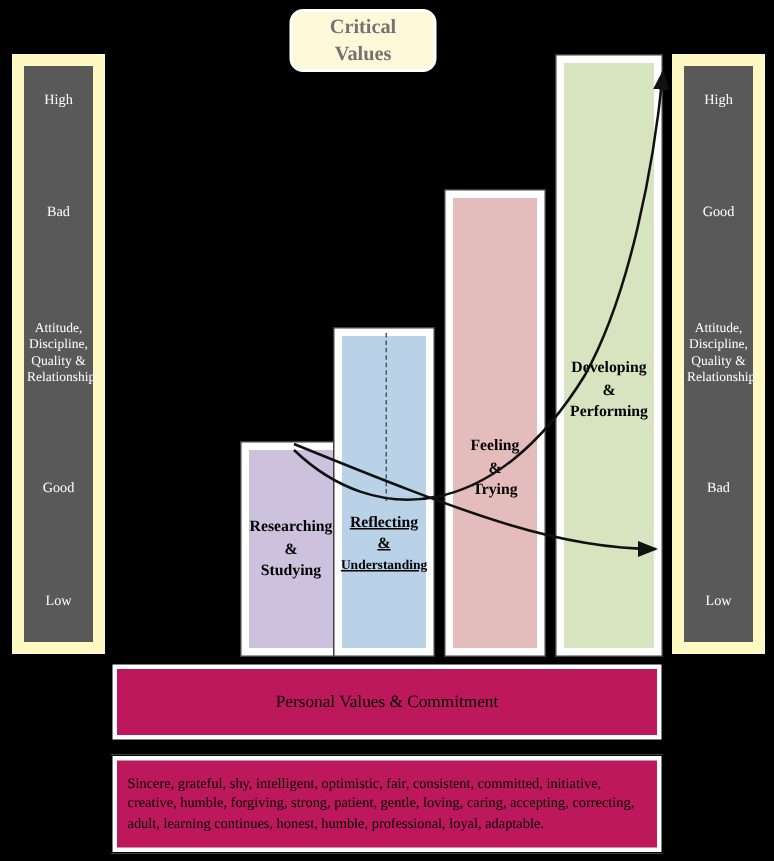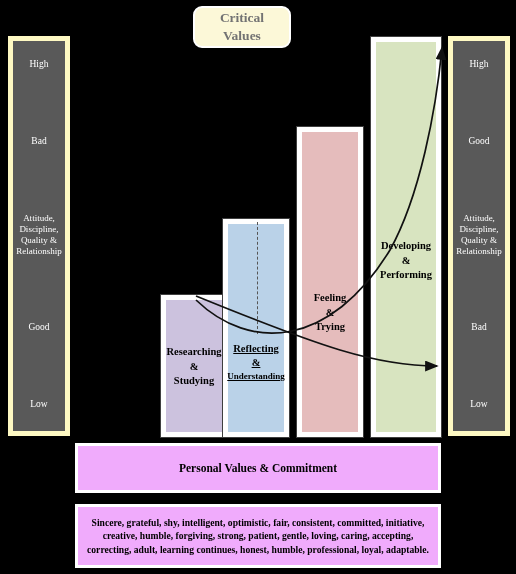--- a/index.html
+++ b/index.html
@@ -45,21 +45,21 @@
     text-align: center;
   }
 
   
   .axis-panel {
     position: absolute;
     top: 36px;
     width: 62px;
     height: 400px;
     background: #595959;
-    border: 5px solid #fef9c3;
+    border: 8px solid #fef9c3;
     box-sizing: border-box;
     display: flex;
     flex-direction: column;
     justify-content: space-between;
     align-items: center;
     padding: 18px 2px 20px 2px;
     color: #ffffff;
     font-size: 9.5px;
     text-align: center;
   }
@@ -112,27 +112,27 @@
     width: 368px;
     border: 1px solid #000000;
     background: #ffffff;
     box-sizing: border-box;
     padding: 3px;
   }
   .band-fill {
     width: 100%;
     height: 100%;
     box-sizing: border-box;
-    background: #f0abfc;
+    background: #be185d;
     display: flex;
     align-items: center;
     justify-content: center;
-    text-align: center;
+    text-align: left;
     color: #000000;
-    font-weight: bold;
+    font-weight: normal;
   }
   #band-values { top: 442px; height: 52px; }
   #band-values .band-fill { font-size: 11.5px; }
   #band-list { top: 503px; height: 66px; }
   #band-list .band-fill {
     font-size: 9.6px;
     line-height: 1.42;
     padding: 2px 7px;
   }
 

